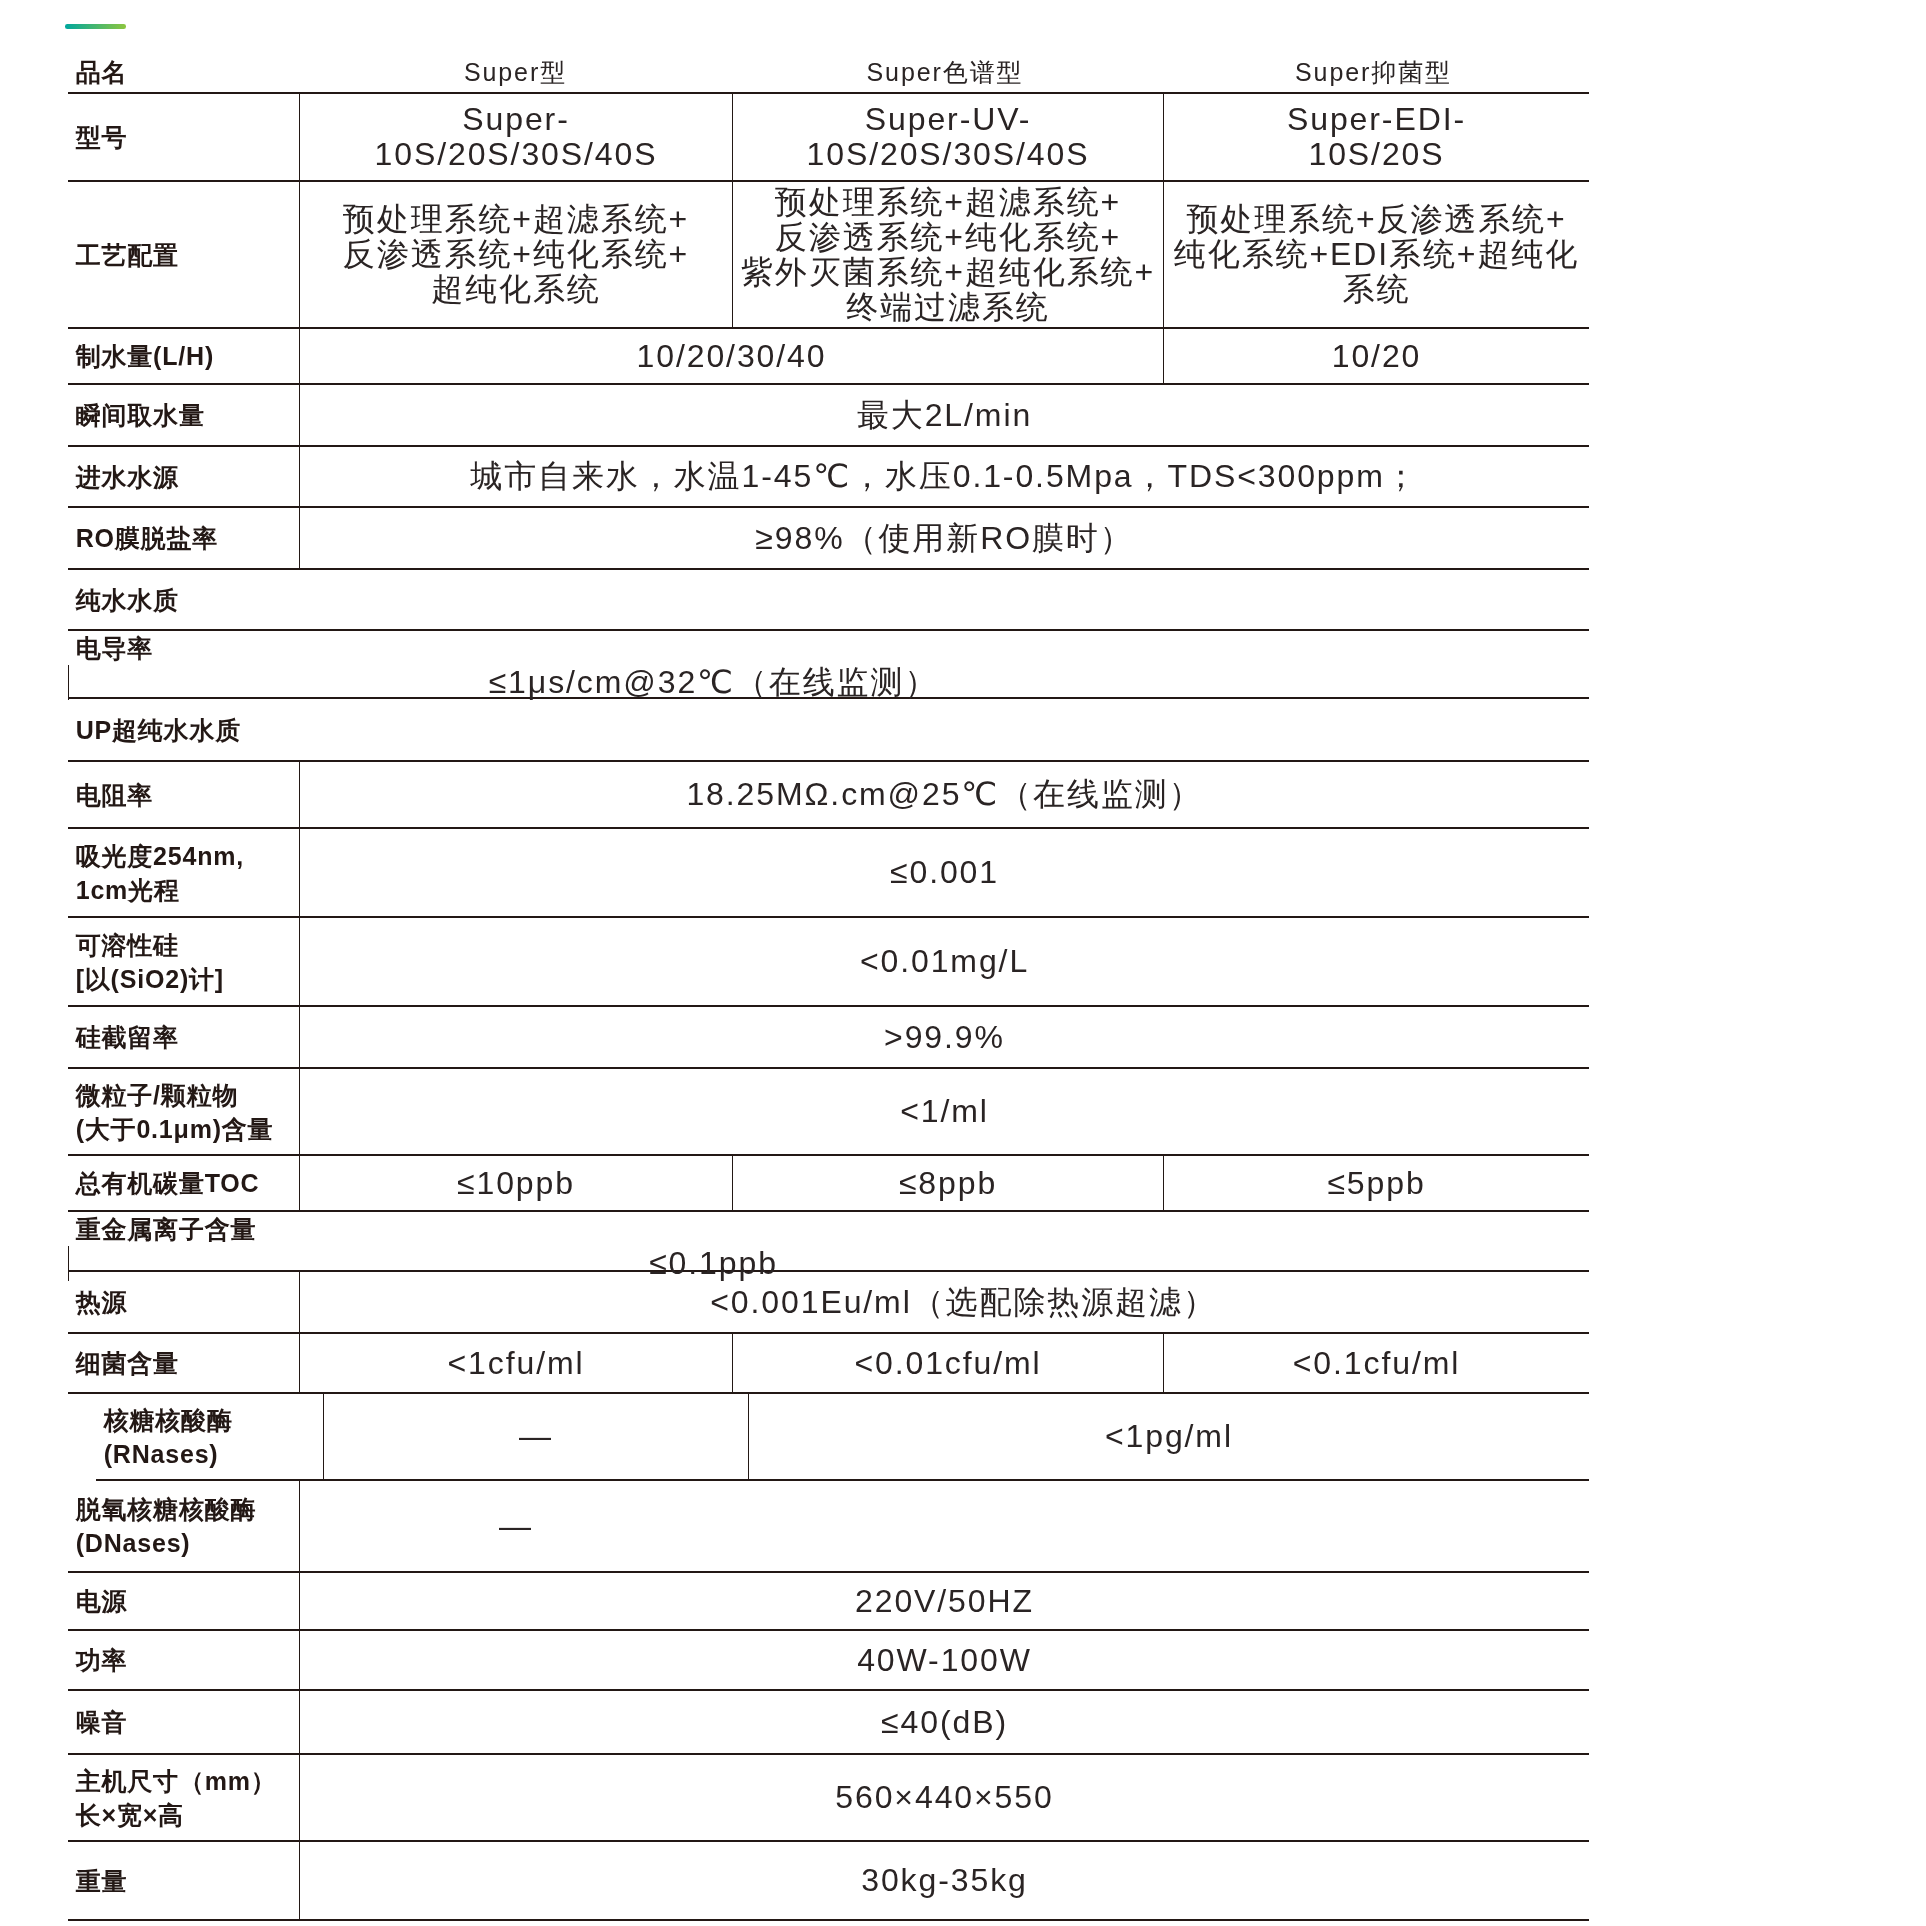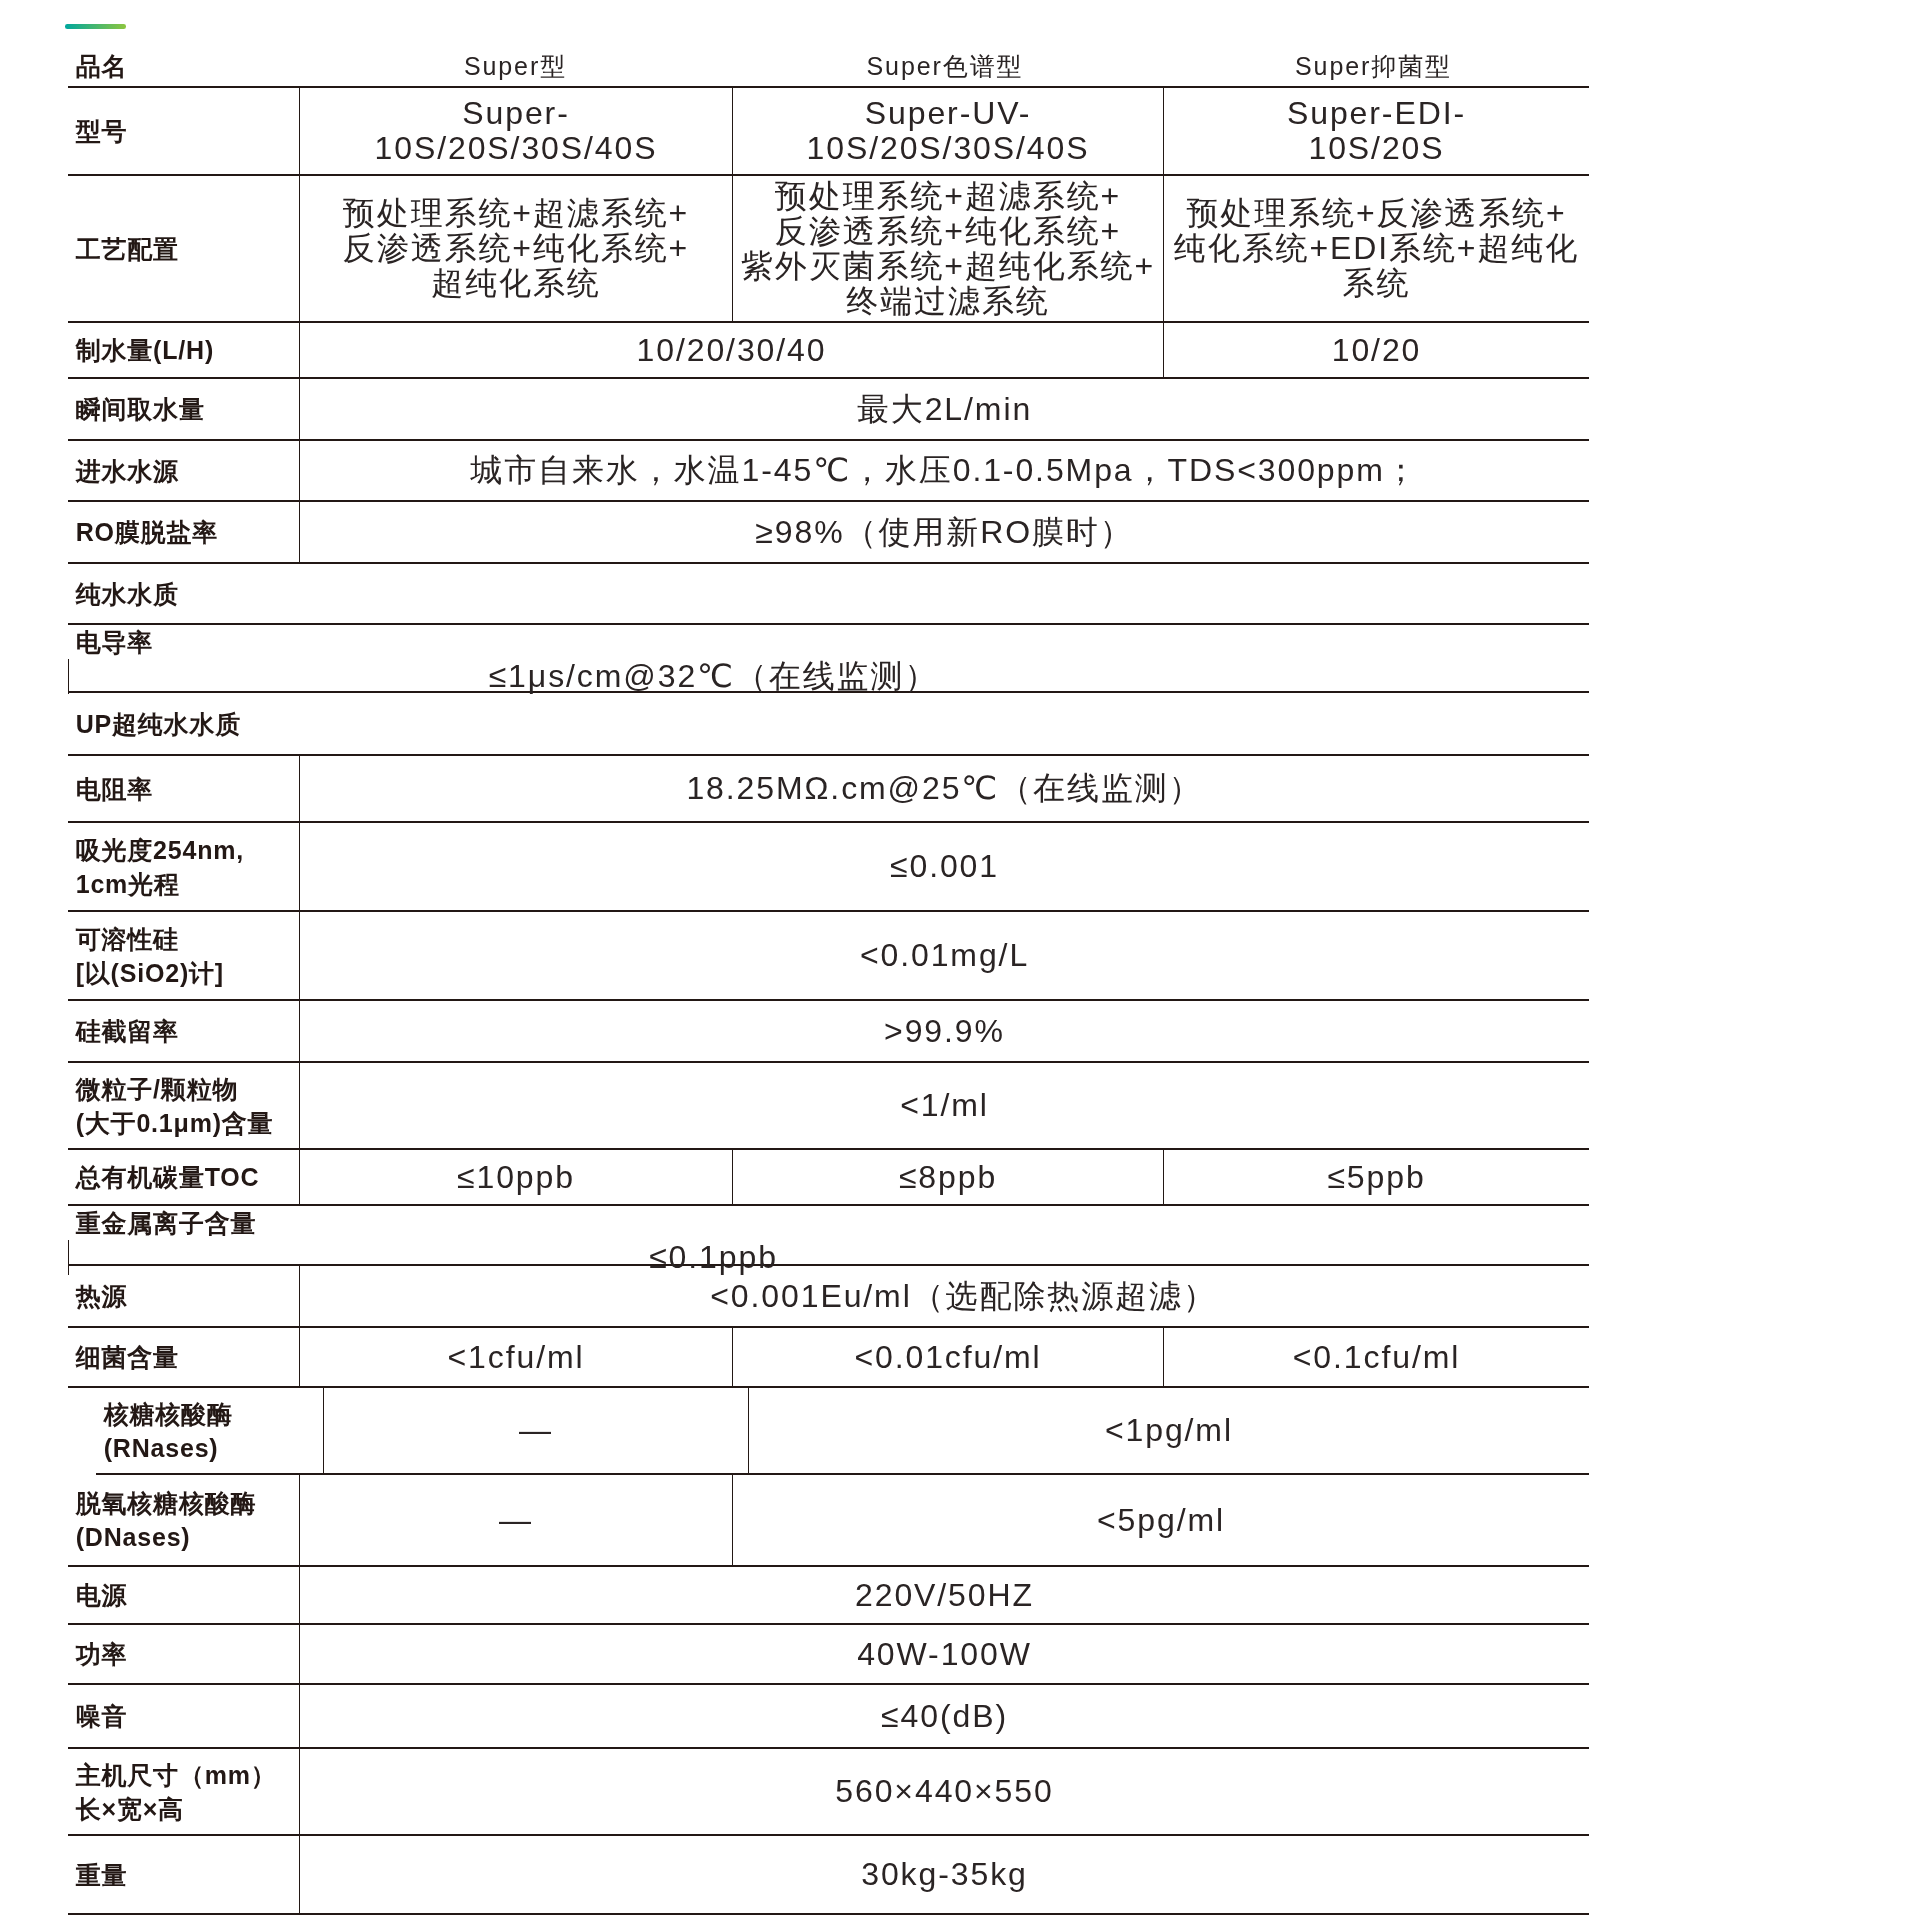--- a/index.html
+++ b/index.html
@@ -5,21 +5,21 @@
   html,body{margin:0;padding:0;}
   body{
     width:2119px;height:2118px;position:relative;background:#ffffff;
     font-family:"Liberation Sans","DejaVu Sans",sans-serif;color:#231815;
     overflow:hidden;
   }
   .dash{
     position:absolute;left:65px;top:24px;width:61px;height:4.6px;border-radius:2.3px;
     background:linear-gradient(90deg,#00a79d,#8dc63f);
   }
-  .spec-table{position:absolute;left:68px;top:46px;width:1521px;}
+  .spec-table{position:absolute;left:68px;top:52px;width:1521px;}
   .row{display:flex;box-sizing:border-box;border-bottom:2.3px solid #231815;}
   .label-cell{
     width:231px;box-sizing:border-box;display:flex;flex-direction:column;justify-content:center;
     padding-left:7.7px;font-weight:bold;font-size:25px;line-height:34px;letter-spacing:0.8px;
   }
   .label-cell.wide{width:100%;}
   .val-cell{
     box-sizing:border-box;display:flex;flex-direction:column;justify-content:center;align-items:center;
     text-align:center;font-size:32px;line-height:35px;letter-spacing:1.9px;color:#2a2424;
     border-left:1.9px solid #231815;
@@ -238,23 +238,20 @@
       </div>
     </div>
     <div class="row" style="height: 92px;">
       <div class="label-cell">
         <div>脱氧核糖核酸酶</div>
         <div>(DNases)</div>
       </div>
       <div class="val-cell" style="width: 433px;">
         <div>—</div>
       </div>
-      <div class="val-cell" style="width: 857px;">
-        <div>&lt;5pg/ml</div>
-      </div>
     </div>
     <div class="row" style="height: 58px;">
       <div class="label-cell">
         <div>电源</div>
       </div>
       <div class="val-cell" style="width: 1290px;">
         <div>220V/50HZ</div>
       </div>
     </div>
     <div class="row" style="height: 60px;">

